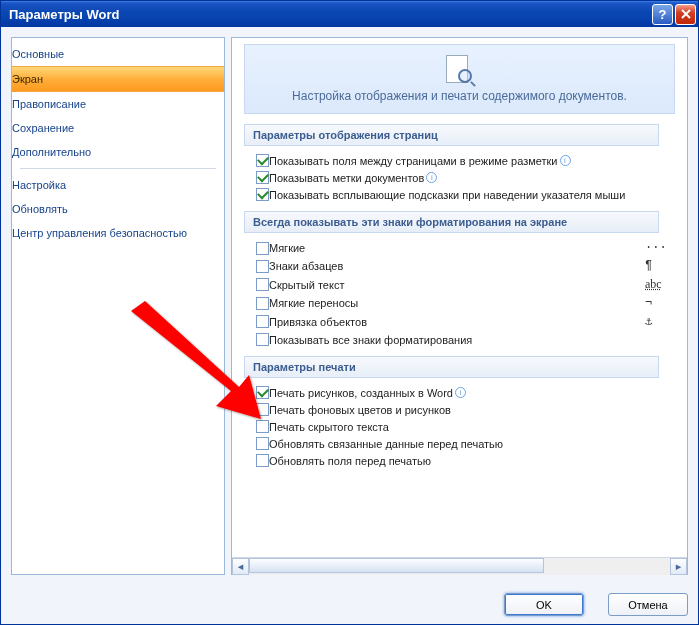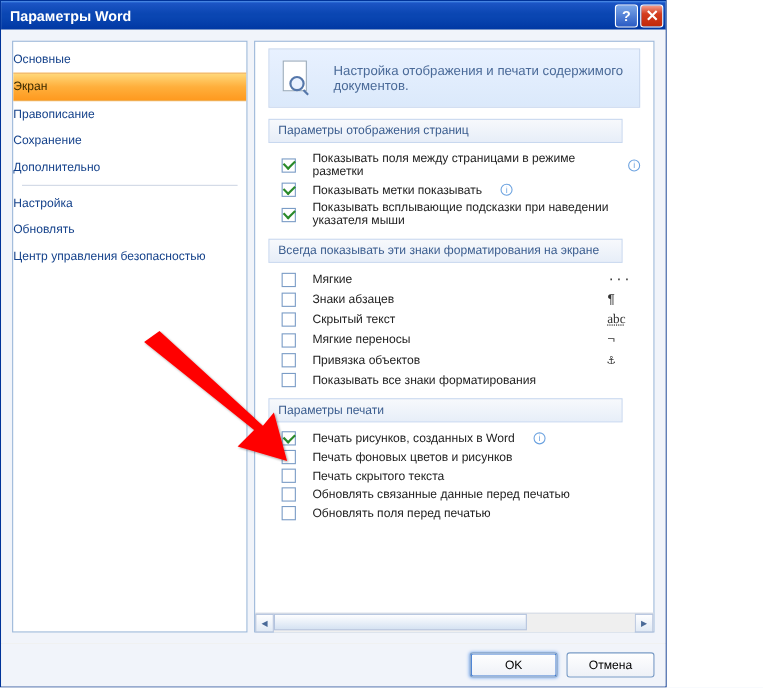--- a/index.html
+++ b/index.html
@@ -6,21 +6,21 @@
   body {
     margin: 0;
     font-family: Tahoma, "Segoe UI", sans-serif;
     font-size: 11px;
     background: #fff;
     width: 699px;
     height: 625px;
     overflow: hidden;
   }
   .window {
-    width: 606px;
+    width: 699px;
     height: 625px;
     border: 1px solid #003399;
     background: #ece9d8;
     display: flex;
     flex-direction: column;
     position: relative;
   }
   .titlebar {
     height: 26px;
     background: linear-gradient(to bottom, #3a81e8 0%, #1b54c4 8%, #0a46b2 45%, #0a46b2 55%, #0037a3 100%);
@@ -86,25 +86,26 @@
     min-width: 0;
   }
   .content-scroll {
     flex: 1;
     overflow: hidden;
     padding: 6px 12px 4px 12px;
   }
   .banner {
     display: flex;
     align-items: center;
-    gap: 24px;
+    gap: 2px;
     background: linear-gradient(to bottom, #e8f1ff, #dbe9fb);
     border: 1px solid #c8d8ef;
     padding: 10px 12px;
     margin-bottom: 10px;
+    flex-direction: column;
   }
   .banner .doc-icon {
     width: 28px; height: 32px;
     position: relative;
   }
   .banner .doc-icon .sheet {
     position: absolute;
     width: 22px; height: 28px;
     background: #fff;
     border: 1px solid #9ab;
@@ -124,28 +125,28 @@
     background: #5577aa;
     right: -2px; bottom: 2px;
     transform: rotate(45deg);
   }
   .banner-text { color: #4a6a98; font-size: 12px; }
   .section-header {
     background: linear-gradient(to bottom, #f7f9fc, #e7eef8);
     border: 1px solid #c8d8ef;
     padding: 4px 8px;
     color: #3b5d8f;
-    font-weight: normal;
+    font-weight: bold;
     margin: 8px 16px 6px 0;
   }
   .opt-row {
     display: flex;
     align-items: center;
     padding: 2px 0 2px 12px;
-    gap: 15px;
+    gap: 0;
   }
   .opt-row .cb {
     width: 13px; height: 13px;
     border: 1px solid #7a9cc6;
     background: #fff;
     display: flex; align-items: center; justify-content: center;
     flex: none;
   }
   .opt-row .cb.checked::after {
     content: "";
@@ -196,21 +197,21 @@
     position: absolute; left: 0; top: 0;
     height: 15px;
     width: 70%;
     background: linear-gradient(#fefeff,#d5e2f2);
     border: 1px solid #b4c4de;
   }
   .footer {
     padding: 8px 10px;
     display: flex;
     justify-content: flex-end;
-    gap: 8px;
+    gap: 24px;
     background: #f1f4fa;
   }
   .footer button {
     width: 80px;
     height: 23px;
     border: 1px solid #7a9cc6;
     background: linear-gradient(#ffffff,#eef1f7);
     border-radius: 3px;
     font-family: inherit;
     font-size: 11px;
@@ -267,21 +268,21 @@
         </div>
 
         <div class="section-header">Параметры отображения страниц</div>
         <div class="opt-row">
           <div class="cb checked"></div>
           <span class="lbl">Показывать поля между страницами в режиме разметки</span>
           <span class="info">i</span>
         </div>
         <div class="opt-row">
           <div class="cb checked"></div>
-          <span class="lbl">Показывать метки показывать</span>
+          <span class="lbl">Показывать метки документов</span>
           <span class="info">i</span>
         </div>
         <div class="opt-row">
           <div class="cb checked"></div>
           <span class="lbl">Показывать всплывающие подсказки при наведении указателя мыши</span>
         </div>
 
         <div class="section-header">Всегда показывать эти знаки форматирования на экране</div>
         <div class="opt-row">
           <div class="cb"></div>

